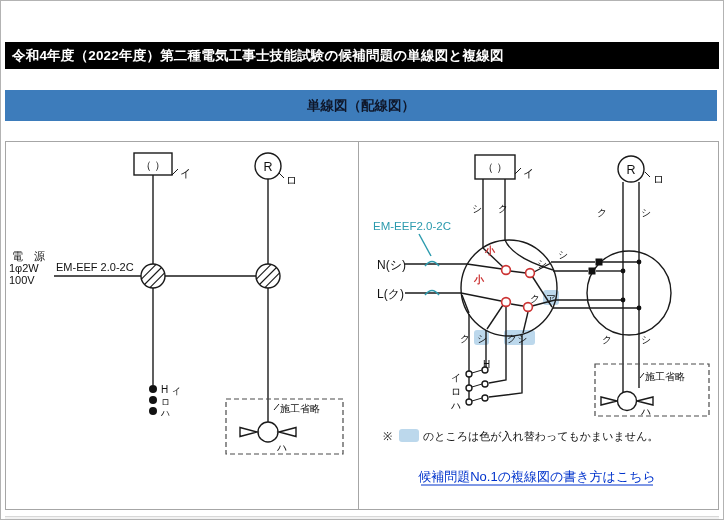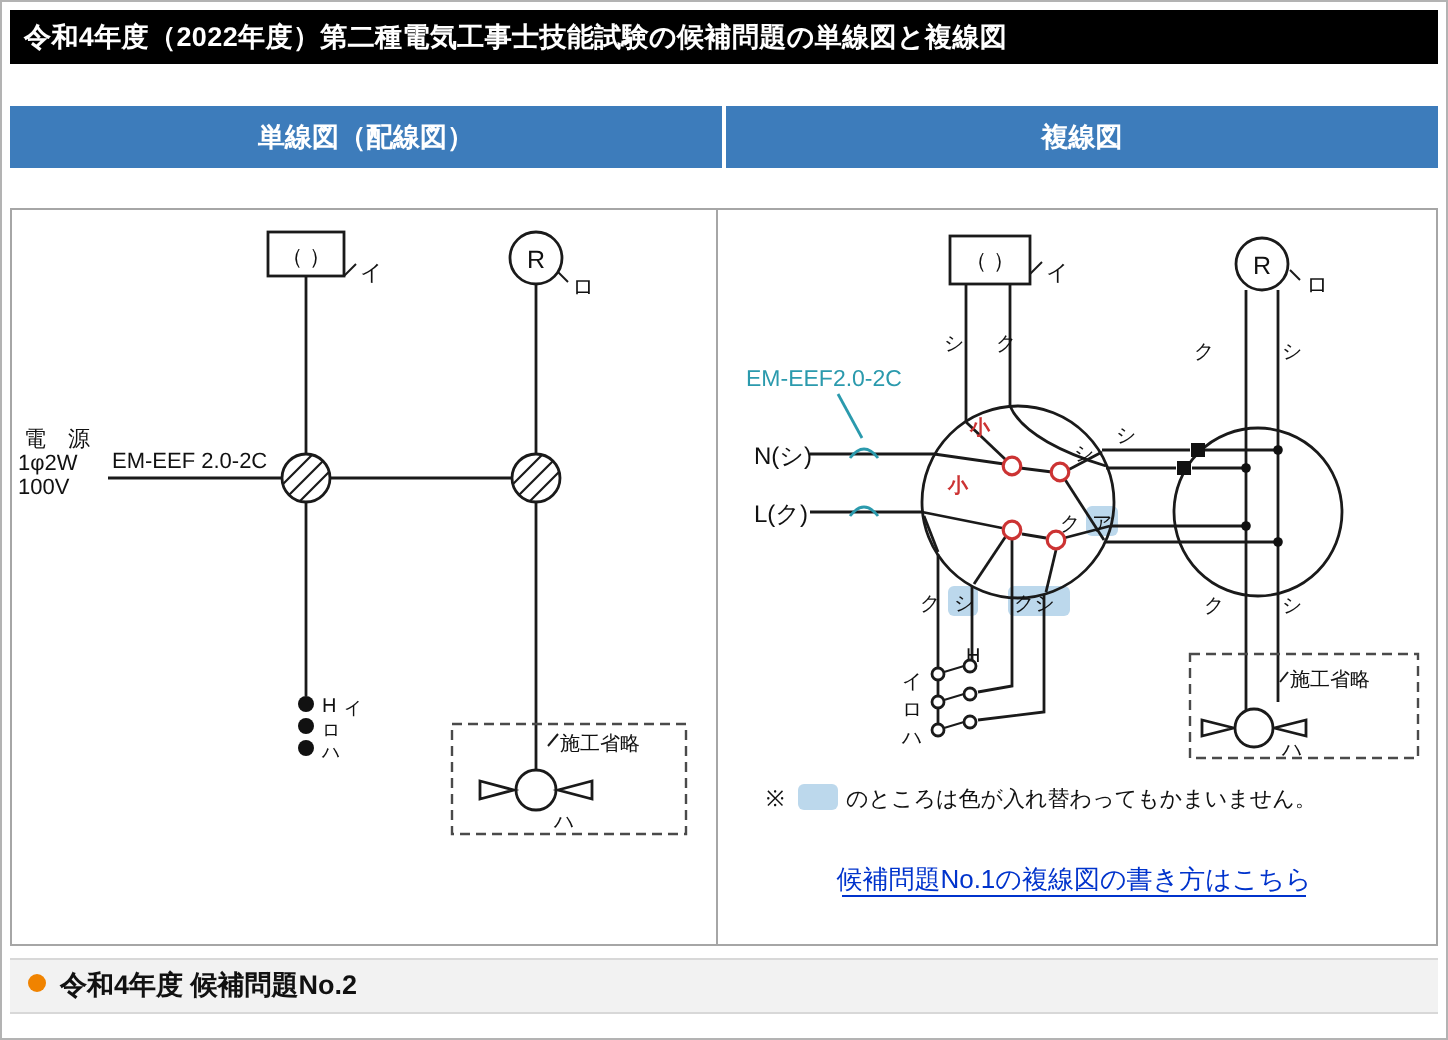--- a/index.html
+++ b/index.html
@@ -5,25 +5,25 @@
   * { box-sizing: border-box; margin: 0; padding: 0; }
   html, body { margin: 0; padding: 0; background: #fff; }
   body { width: 724px; height: 520px; font-family: "Liberation Sans", sans-serif; }
   .page {
     width: 724px; height: 520px; border: 1px solid #b3b3b3; background: #fff;
     padding: 4px 4px 0 4px; overflow: hidden;
   }
   .title-bar {
     height: 27px; background: var(--header-bg, #000); color: #fff;
     font-size: 13.5px; font-weight: bold; line-height: 27px; padding-left: 7px;
-    letter-spacing: 0.2px; white-space: nowrap; overflow: hidden;
+    letter-spacing: 0.2px; white-space: nowrap; overflow: hidden; margin-top: 37px;
   }
   .col-header { display: flex; margin-top: 21px; }
   .col-cell {
-    flex: 1; height: 31px; background: var(--column-bg, #3d7cbb); color: #ffffff;
+    flex: 1; height: 31px; background: var(--column-bg, #3d7cbb); color: #0f172a;
     font-weight: bold; font-size: 13.5px; text-align: center; line-height: 31px;
   }
   .col-cell.first { border-right: 2px solid #fff; }
   .section-row {
     margin-top: 3px; height: 29px; background: #f2f2f2;
     border-top: 1px solid #d8d8d8; border-bottom: 1px solid #d8d8d8;
     font-size: 13.5px; font-weight: bold; color: #111;
     display: flex; align-items: center; padding-left: 9px;
   }
   .section-row .bullet {
@@ -58,21 +58,20 @@
 </style>
 </head>
 <body>
 
 <div class="page">
 
   <div class="title-bar">令和4年度（2022年度）第二種電気工事士技能試験の候補問題の単線図と複線図</div>
 
   <div class="col-header">
     <div class="col-cell first">単線図（配線図）</div>
-    <div class="col-cell">複線図</div>
   </div>
 
 
   <div class="panels">
 
     <div class="panel left">
       <svg class="diagram" width="352" height="367" viewBox="0 0 352 367" xmlns="http://www.w3.org/2000/svg">
         <g class="wire">
           <path d="M147,33 V122"></path>
           <path d="M262,37 V122"></path>

